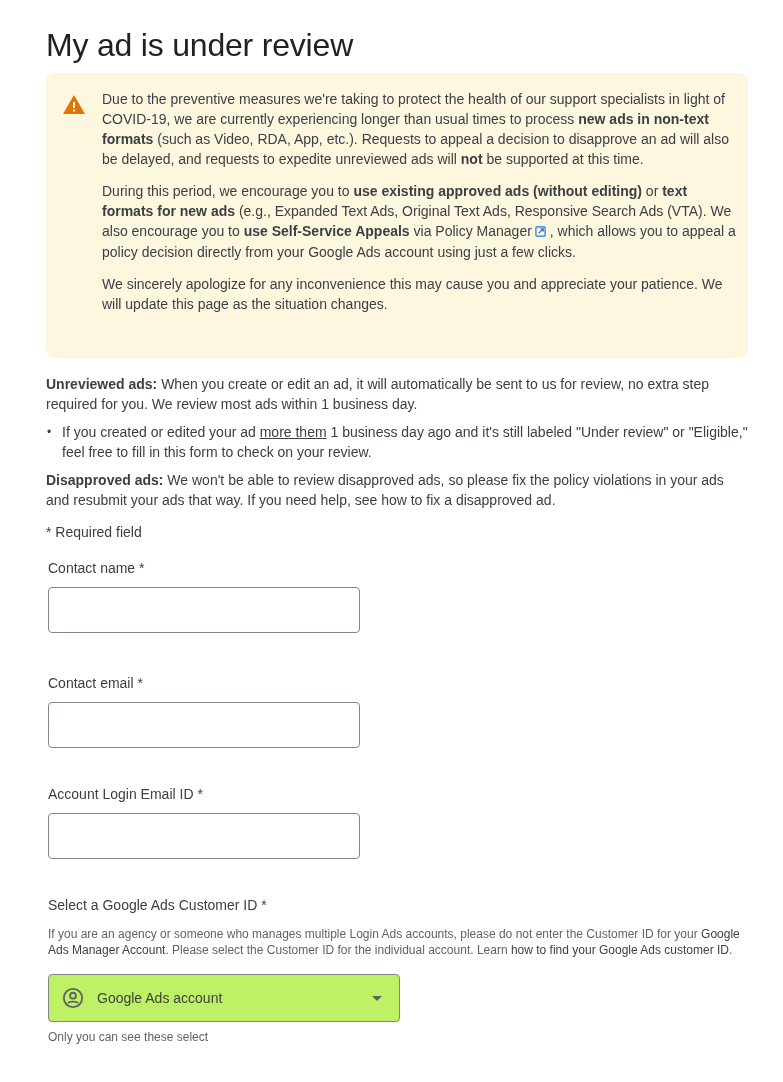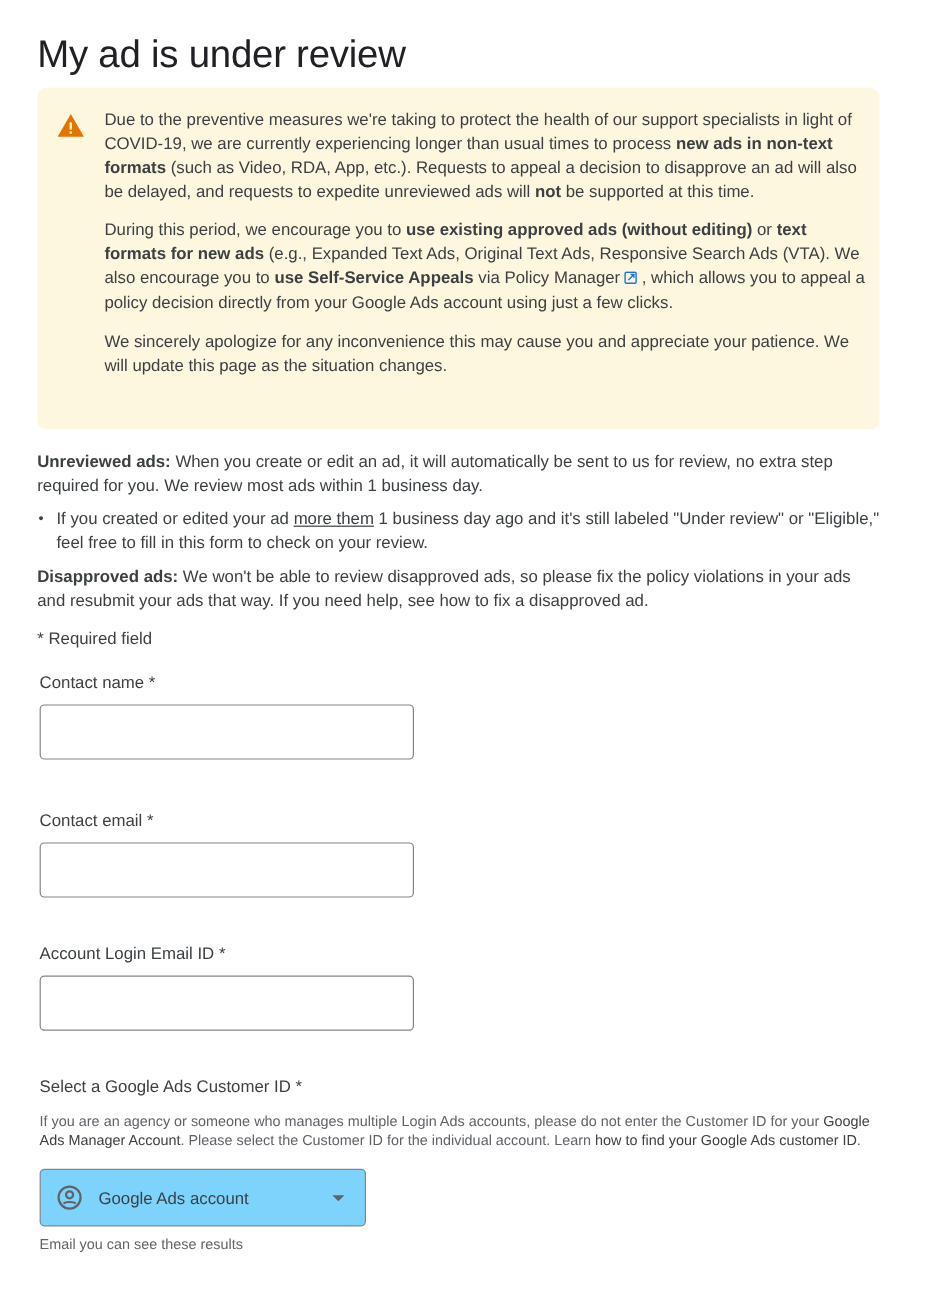--- a/index.html
+++ b/index.html
@@ -12,21 +12,21 @@
       height: 1082px;
       overflow: hidden;
       font-family: "Liberation Sans", sans-serif;
       color: #202124;
       font-size: 14px;
       line-height: 20px;
       position: relative;
     }
     .page {
       position: absolute;
-      left: 31px;
+      left: 46px;
       top: 0;
       width: 702px;
     }
     h1 {
       font-family: "Liberation Sans", sans-serif;
       font-weight: 400;
       font-size: 32px;
       line-height: 40px;
       margin: 25px 0 0 0;
       color: #202124;
@@ -107,30 +107,30 @@
     .gap { height: 36px; }
     .helper {
       font-size: 12px;
       line-height: 16px;
       color: #5f6368;
       margin-top: 11px;
       width: 702px;
     }
     .select {
       box-sizing: border-box;
-      width: 272px;
+      width: 352px;
       height: 48px;
       border: 1px solid #80868b;
       border-radius: 4px;
       margin-top: 16px;
       position: relative;
       display: flex;
       align-items: center;
       cursor: pointer;
-      background: #7dd3fc;
+      background: #bef264;
     }
     .select .acct-icon {
       position: absolute;
       left: 13px;
       top: 12px;
       width: 22px;
       height: 22px;
     }
     .select .sel-label {
       position: absolute;
@@ -210,16 +210,16 @@
         <span class="acct-icon">
           <svg width="22" height="22" viewBox="0 0 24 24">
             <circle cx="12" cy="12" r="10" fill="none" stroke="#5f6368" stroke-width="2"></circle>
             <circle cx="12" cy="9.5" r="3.2" fill="none" stroke="#5f6368" stroke-width="2"></circle>
             <path d="M6.5 17.5 C8 15.5 16 15.5 17.5 17.5" fill="none" stroke="#5f6368" stroke-width="2"></path>
           </svg>
         </span>
         <span class="sel-label">Google Ads account</span>
         <span class="caret"></span>
       </div>
-      <div class="only-you">Email you can see these results</div>
+      <div class="only-you">Only you can see these select</div>
     </div>
   </form>
 </div>
 
 </body></html>

